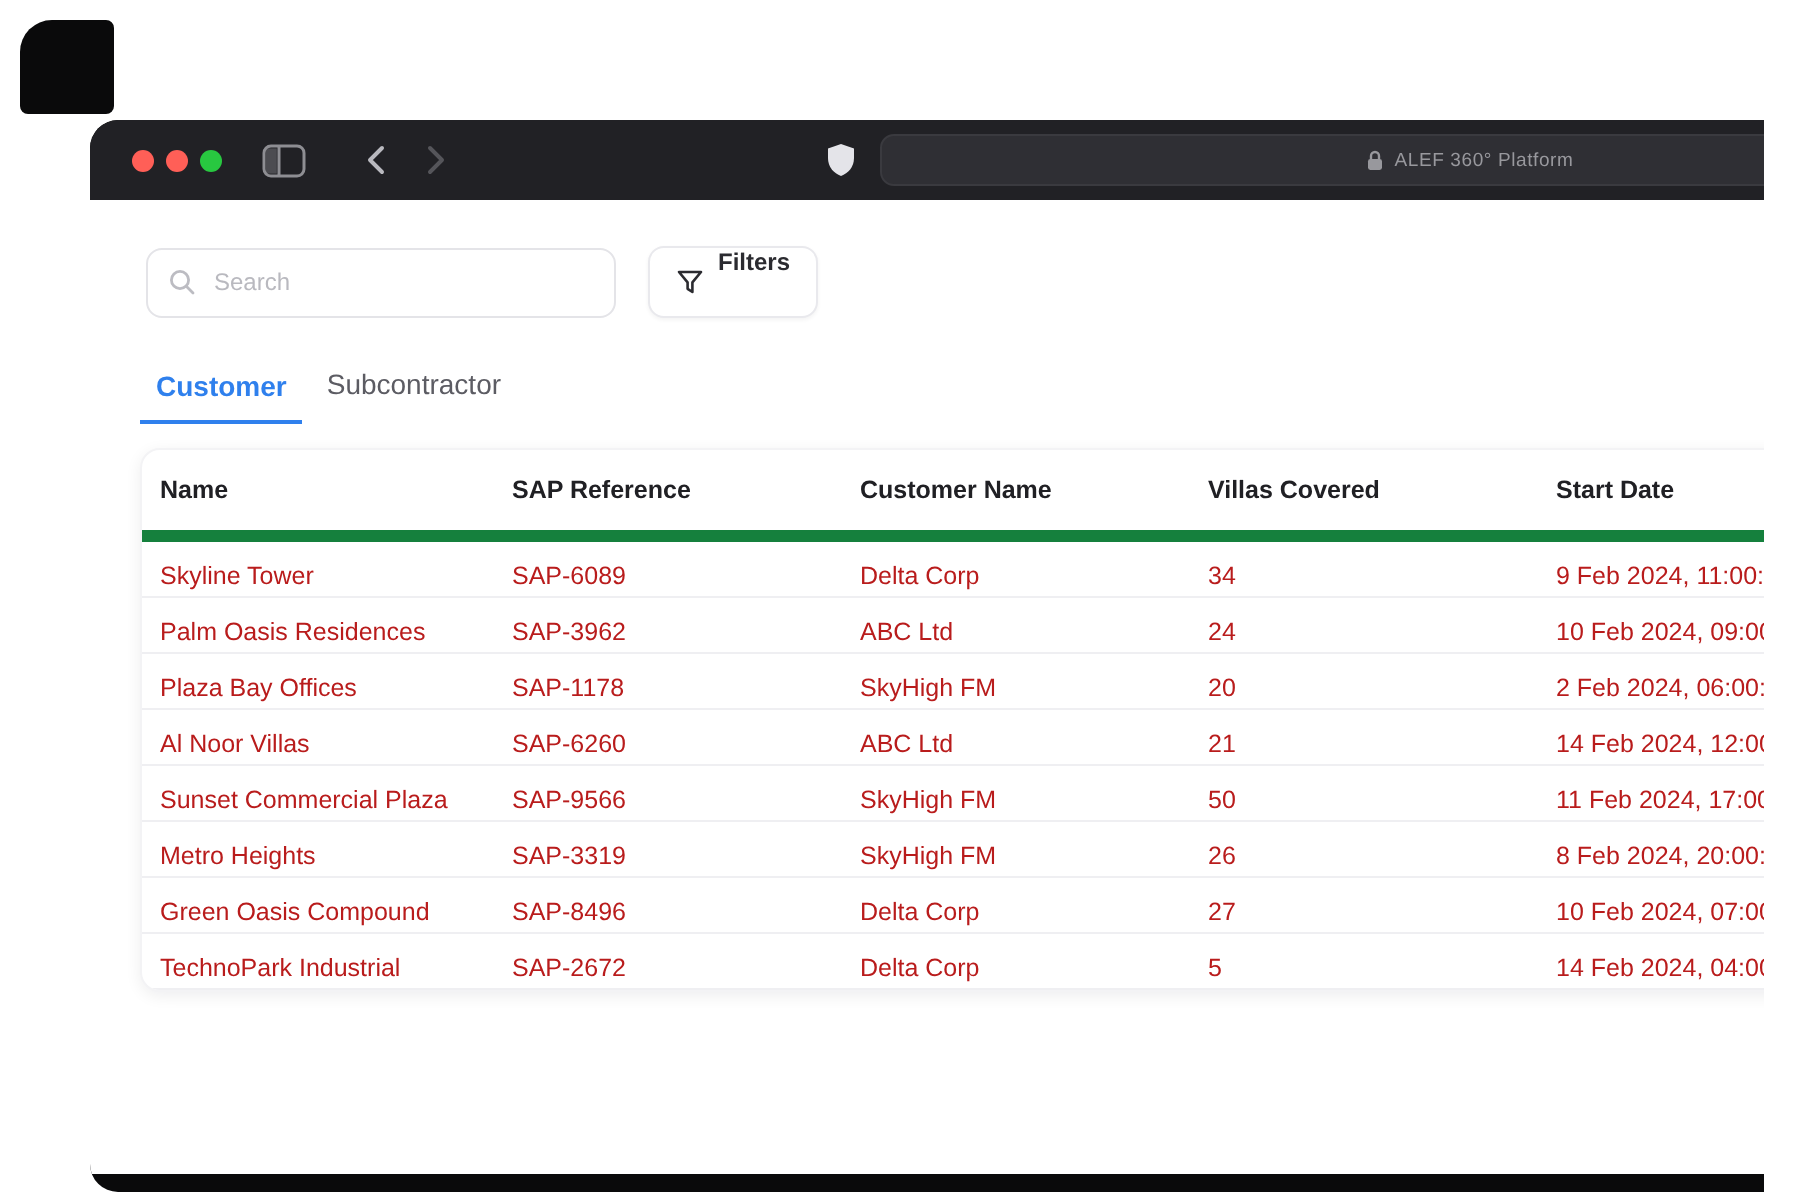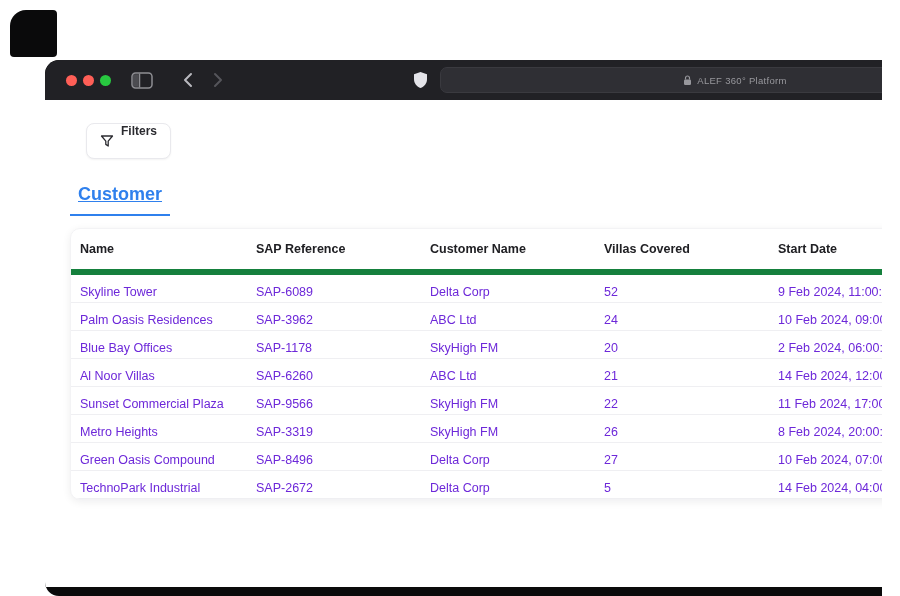--- a/index.html
+++ b/index.html
@@ -64,36 +64,36 @@
     font-family:"Liberation Sans",sans-serif;background:transparent;
   }
   .search-box input::placeholder{color:#b9b9bf;}
   .filters-btn{
     margin-left:16px;height:34px;padding:0 13px;border:1px solid #e9e9ed;
     border-radius:8px;background:#fff;display:flex;gap:7px;
     font-size:12px;font-weight:600;color:#2b2b30;
     box-shadow:0 1px 2px rgba(0,0,0,.05);cursor:pointer;
   }
   .tabs{margin-top:25px;display:flex;align-items:flex-end;}
-  .tab{font-size:18px;padding:0 8px 9px 8px;cursor:pointer;text-decoration:underline;}
+  .tab{font-size:14px;padding:0 8px 9px 8px;cursor:pointer;}
   .tab.active{color:#2f80ed;font-weight:600;border-bottom:2px solid #2f80ed;}
   .tab.inactive{color:#5c5c63;font-weight:400;padding:0 12px 10px 12px;border-bottom:2px solid transparent;}
   .card{
     margin-top:12px;width:1000px;background:#fff;border:1px solid #f3f3f5;
     border-radius:10px;box-shadow:0 2px 8px rgba(20,20,30,.07);
     overflow:hidden;
   }
   table{width:1000px;border-collapse:collapse;table-layout:fixed;}
   th{
     text-align:left;font-size:12.5px;font-weight:700;color:#202024;
     line-height:15px;padding:13px 8px 12px 9px;border-bottom:6px solid #15803d;
     white-space:nowrap;overflow:hidden;
   }
   td{
-    font-size:12.5px;color:#6d28d9;line-height:15px;
+    font-size:12.5px;color:#b91c1c;line-height:15px;
     padding:10px 8px 2px 9px;border-bottom:1px solid #efeff2;
     white-space:nowrap;overflow:hidden;
   }
 </style>
 </head>
 <body>
 
 <div class="corner-shadow"></div>
 
 <div class="window">
@@ -137,33 +137,43 @@
       </span>
       <span class="url">ALEF 360° Platform</span>
     </div>
   </div>
 
   <div class="content">
 
 
     <div class="controls">
 
+      <div class="search-box">
+        <span class="tb-icon">
+          <svg width="14" height="14" viewBox="0 0 14 14">
+            <circle cx="6" cy="6" r="4.3" fill="none" stroke="#bcbcc2" stroke-width="1.4"></circle>
+            <line x1="9.4" y1="9.4" x2="12.5" y2="12.5" stroke="#bcbcc2" stroke-width="1.4" stroke-linecap="round"></line>
+          </svg>
+        </span>
+        <input type="text" placeholder="Search" style="">
+      </div>
 
       <div class="filters-btn">
         <span class="tb-icon">
           <svg width="14" height="14" viewBox="0 0 14 14">
             <path d="M1.5 2 h11 L8.2 7.2 V12 L5.8 10.4 V7.2 Z" fill="none" stroke="#2b2b30" stroke-width="1.3" stroke-linejoin="round"></path>
           </svg>
         </span>
         <span>Filters</span>
       </div>
     </div>
 
     <div class="tabs">
       <div class="tab active" style="color: rgb(47, 128, 237); border-bottom-color: rgb(47, 128, 237);">Customer</div>
+      <div class="tab inactive">Subcontractor</div>
     </div>
 
     <div class="card">
       <table>
         <colgroup>
           <col style="width:176px">
             <col style="width:174px">
             <col style="width:174px">
           <col style="width:174px">
             <col style="width:302px">
@@ -175,49 +185,49 @@
               <th>Customer Name</th>
               <th>Villas Covered</th>
               <th>Start Date</th>
             </tr>
         </thead>
         <tbody>
             <tr>
               <td>Skyline Tower</td>
               <td>SAP-6089</td>
               <td>Delta Corp</td>
-              <td>52</td>
+              <td>34</td>
               <td>9 Feb 2024, 11:00:00</td>
             </tr>
             <tr>
               <td>Palm Oasis Residences</td>
               <td>SAP-3962</td>
               <td>ABC Ltd</td>
               <td>24</td>
               <td>10 Feb 2024, 09:00:00</td>
             </tr>
             <tr>
-              <td>Blue Bay Offices</td>
+              <td>Plaza Bay Offices</td>
               <td>SAP-1178</td>
               <td>SkyHigh FM</td>
               <td>20</td>
               <td>2 Feb 2024, 06:00:00</td>
             </tr>
             <tr>
               <td>Al Noor Villas</td>
               <td>SAP-6260</td>
               <td>ABC Ltd</td>
               <td>21</td>
               <td>14 Feb 2024, 12:00:00</td>
             </tr>
             <tr>
               <td>Sunset Commercial Plaza</td>
               <td>SAP-9566</td>
               <td>SkyHigh FM</td>
-              <td>22</td>
+              <td>50</td>
               <td>11 Feb 2024, 17:00:00</td>
             </tr>
             <tr>
               <td>Metro Heights</td>
               <td>SAP-3319</td>
               <td>SkyHigh FM</td>
               <td>26</td>
               <td>8 Feb 2024, 20:00:00</td>
             </tr>
             <tr>

